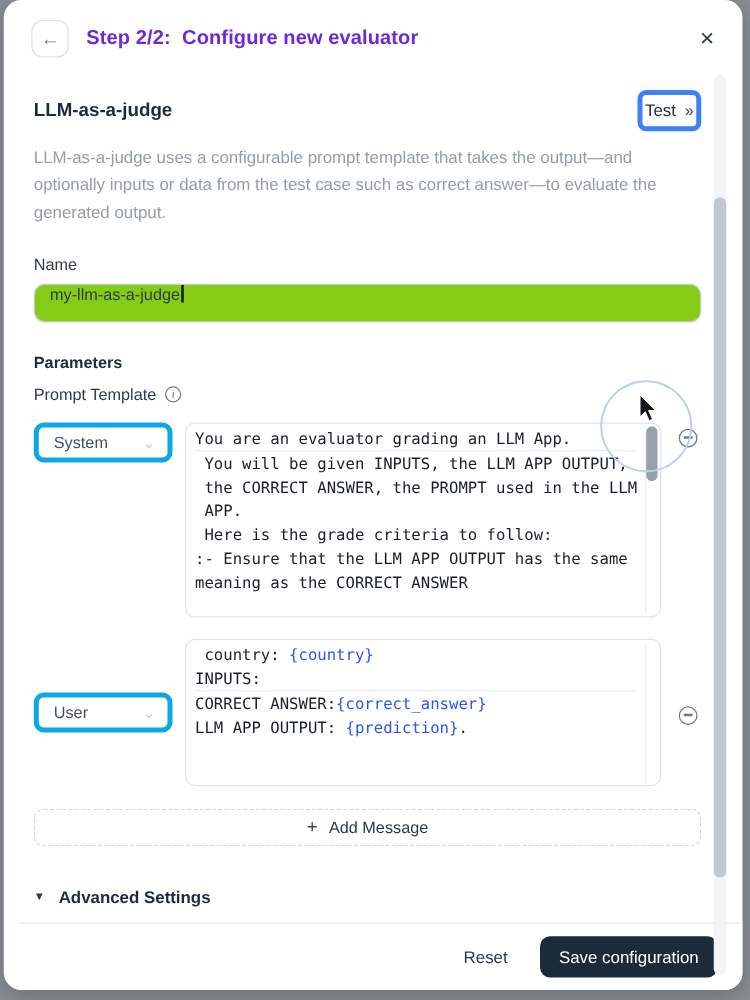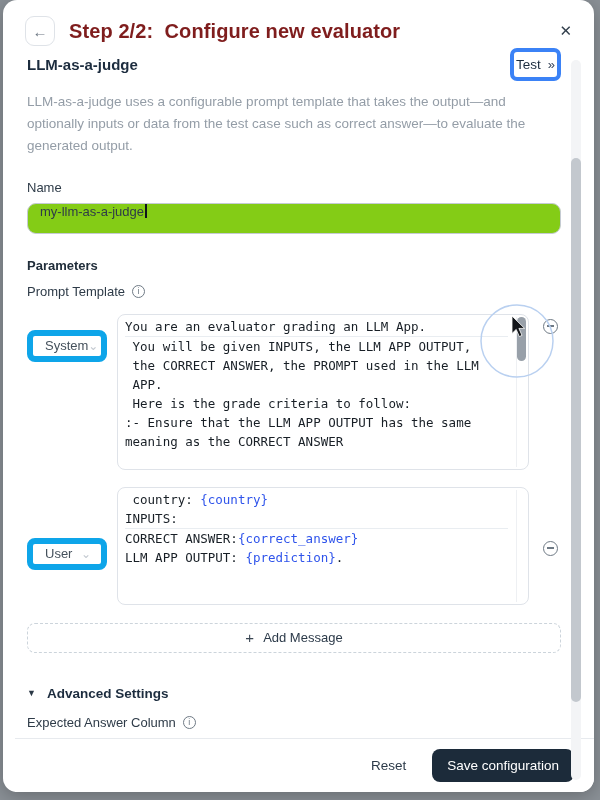--- a/index.html
+++ b/index.html
@@ -6,26 +6,26 @@
   html,body { width:600px; height:800px; }
   body { background:#8a9096; font-family:"Liberation Sans", sans-serif; position:relative; overflow:hidden; }
 
   .modal { position:absolute; left:3px; top:0; width:591px; height:792px; background:#fff;
            border-radius:14px; overflow:hidden; box-shadow:0 4px 18px rgba(0,0,0,.25); }
 
   
   .hdr { display:flex; align-items:center; padding:16px 18px 0 22px; }
   .back-btn { width:30px; height:30px; border:1px solid #dfe3e8; border-radius:9px; background:#fff;
               display:flex; align-items:center; justify-content:center; color:#6b7682; font-size:15px; cursor:pointer; }
-  .hdr-title { margin-left:14px; font-size:20px; font-weight:bold; color:#7f1d1d; white-space:pre; letter-spacing:.1px; }
+  .hdr-title { margin-left:14px; font-size:16px; font-weight:bold; color:#6d28d9; white-space:pre; letter-spacing:.1px; }
   .close-btn { margin-left:auto; color:#33404d; font-size:15px; background:none; border:none; cursor:pointer; padding:4px; }
 
   .content { padding:0 33px 0 24px; }
 
-  .eval-row { margin-top:2px; display:flex; align-items:center; justify-content:space-between; }
+  .eval-row { margin-top:26px; display:flex; align-items:center; justify-content:space-between; }
   .eval-title { font-size:15px; font-weight:bold; color:#1c2c3e; }
   .test-btn { display:flex; align-items:flex-end; gap:7px; border:4px solid #3b82f6; border-radius:7px;
               background:#fff; padding:5px 2px; font-size:13.5px; color:#1c2c3e; cursor:pointer; }
   .test-btn .chev { font-size:13px; color:#37455a; }
 
   .desc { margin-top:10px; font-size:13.5px; line-height:1.62; color:#949da7; }
 
   .field-label { font-size:13px; color:#2e3b48; display:flex; align-items:center; gap:7px; }
   .lbl-name { margin-top:23px; }
   .text-input { margin-top:8px; height:31px; border:1px solid #c5cbd3; border-radius:9px; background:#84cc16;
@@ -35,23 +35,23 @@
   .params-label { margin-top:24px; font-size:13px; font-weight:bold; color:#212e3b; }
   .pt-row { margin-top:11px; }
 
   .info-icon { width:13px; height:13px; border:1.2px solid #6f7a85; border-radius:50%;
                display:inline-flex; align-items:center; justify-content:center;
                font-size:9px; color:#6f7a85; font-style:normal; cursor:pointer; flex:none; }
 
   .msg-row { display:flex; align-items:flex-start; gap:10px; }
   .row-system { margin-top:15px; }
   .row-user { margin-top:17px;align-items:center; }
-  .role-select { width:80px; height:32px; border:6px solid #0ea5e9; border-radius:8px; background:#fff;
+  .role-select { width:111px; height:32px; border:4px solid #0ea5e9; border-radius:8px; background:#fff;
                  display:flex; align-items:center; justify-content:space-between; padding:0 10px 0 12px;
-                 font-size:13px; color:#45515c; cursor:pointer; flex:none;margin-top:16px; }
+                 font-size:13px; color:#45515c; cursor:pointer; flex:none; }
   .role-select .dd { color:#c3c9d0; font-size:12px; line-height:8px; }
 
   .msg-box { flex:1; border:1px solid #dfe3e9; border-radius:8px; background:#fff; position:relative;
              overflow:hidden; padding:2px 20px 0 7px; cursor:text; }
   .msg-box.system { height:156px; }
   .msg-box.user { height:118px; }
   .code-line { font-family:"DejaVu Sans Mono", monospace; font-size:12.5px; line-height:19px;
                white-space:pre; color:#181f26; }
   .code-line.first { border-bottom:1px solid #e9edf1; }
   .tvar { color:#2f54eb; }

